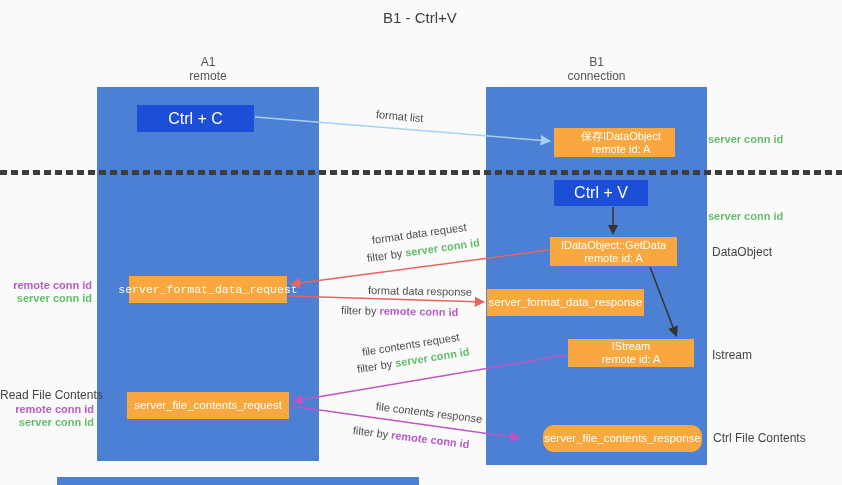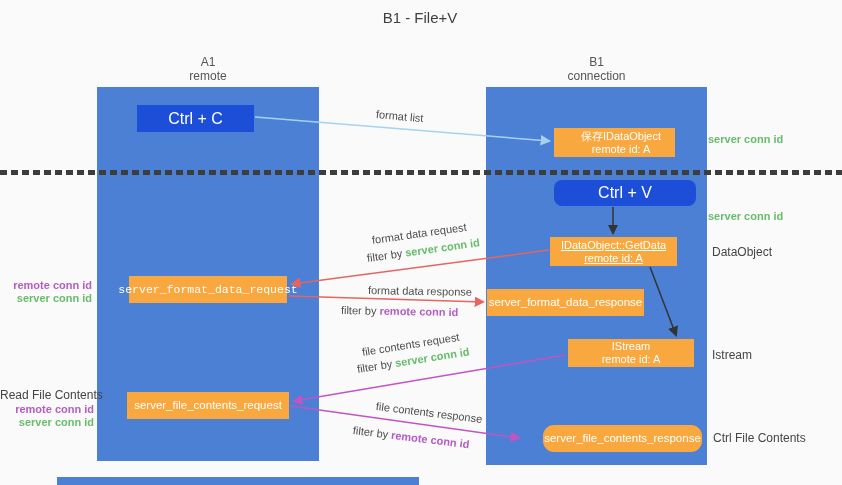--- a/index.html
+++ b/index.html
@@ -49,49 +49,49 @@
   .left-stack .rfc{font-size:12px;line-height:15px;color:#444;font-weight:normal;}
   .arrows{left:0;top:0;width:842px;height:485px;pointer-events:none;}
   .bottom-bar{left:57px;top:477px;width:362px;height:8px;background:#4b80d5;}
 </style>
 </head>
 <body>
 
 <div class="canvas">
 
   <div class="abs title">
-    <div>B1 - File+V</div>
+    <div>B1 - Ctrl+V</div>
   </div>
 
   <div class="abs lane-header" style="left:97px;top:55px;width:222px;">
     <div>A1</div>
     <div>remote</div>
   </div>
   <div class="abs lane-header" style="left:486px;top:55px;width:221px;">
     <div>B1</div>
     <div>connection</div>
   </div>
 
   <div class="abs lane" style="left:97px;top:87px;width:222px;height:374px;"></div>
   <div class="abs lane" style="left:486px;top:87px;width:221px;height:378px;"></div>
 
   <div class="abs divider"></div>
 
   <div class="abs box box-green" style="left:137px;top:105px;width:117px;height:27px;">
     <span>Ctrl + C</span>
   </div>
-  <div class="abs box box-green" style="left:554px;top:180px;width:142px;height:26px;border-radius:8px;">
+  <div class="abs box box-green" style="left:554px;top:180px;width:94px;height:26px;">
     <span>Ctrl + V</span>
   </div>
 
   <div class="abs box box-orange" style="left:554px;top:128px;width:121px;height:29px;padding-left:13px;">
     <span>保存IDataObject</span>
     <span>remote id: A</span>
   </div>
-  <div class="abs box box-orange" style="left:550px;top:237px;width:127px;height:29px;text-decoration:underline;">
+  <div class="abs box box-orange" style="left:550px;top:237px;width:127px;height:29px;">
     <span>IDataObject::GetData</span>
     <span>remote id: A</span>
   </div>
   <div class="abs box box-orange" style="left:568px;top:339px;width:126px;height:28px;">
     <span>IStream</span>
     <span>remote id: A</span>
   </div>
   <div class="abs box box-orange single" style="left:129px;top:276px;width:158px;height:27px;font-family:Liberation Mono, monospace;">
     <span>server_format_data_request</span>
   </div>

